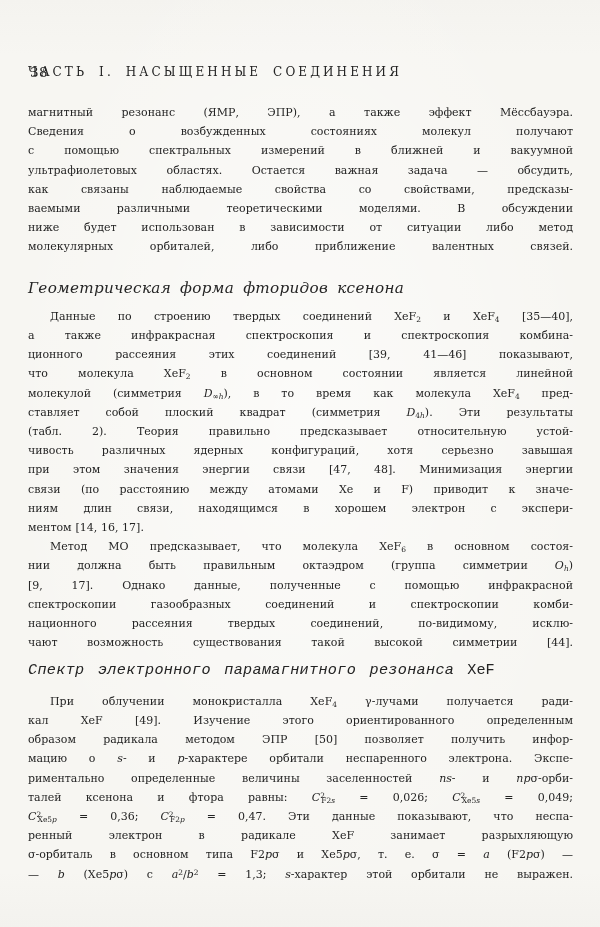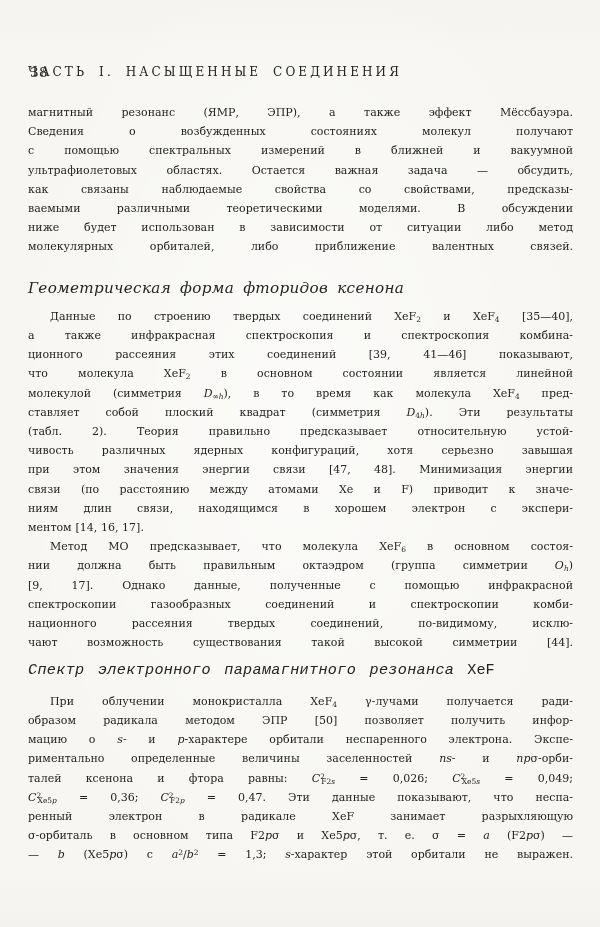--- a/index.html
+++ b/index.html
@@ -116,20 +116,21 @@
       <div class="line">[9, 17]. Однако данные, полученные с помощью инфракрасной</div>
       <div class="line">спектроскопии газообразных соединений и спектроскопии комби-</div>
       <div class="line">национного рассеяния твердых соединений, по-видимому, исклю-</div>
       <div class="line">чают возможность существования такой высокой симметрии [44].</div>
     </div>
 
   <div class="section-heading" id="h2"><i>Спектр электронного парамагнитного резонанса</i> <span class="rm">XeF</span></div>
 
   <div class="para" id="p4">
       <div class="line indent">При облучении монокристалла XeF<sub>4</sub> γ-лучами получается ради-</div>
+      <div class="line">кал XeF [49]. Изучение этого ориентированного определенным</div>
       <div class="line">образом радикала методом ЭПР [50] позволяет получить инфор-</div>
       <div class="line">мацию о <i>s</i>- и <i>p</i>-характере орбитали неспаренного электрона. Экспе-</div>
       <div class="line">риментально определенные величины заселенностей <i>ns</i>- и <i>np</i>σ-орби-</div>
       <div class="line">талей ксенона и фтора равны: <i>C</i><sup>2</sup><sub>F2<i>s</i></sub> = 0,026; <i>C</i><sup>2</sup><sub>Xe5<i>s</i></sub> = 0,049;</div>
       <div class="line"><i>C</i><sup>2</sup><sub>Xe5<i>p</i></sub> = 0,36; <i>C</i><sup>2</sup><sub>F2<i>p</i></sub> = 0,47. Эти данные показывают, что неспа-</div>
       <div class="line">ренный электрон в радикале XeF занимает разрыхляющую</div>
       <div class="line">σ-орбиталь в основном типа F2<i>p</i>σ и Xe5<i>p</i>σ, т. е. σ = <i>a</i> (F2<i>p</i>σ) —</div>
       <div class="line">— <i>b</i> (Xe5<i>p</i>σ) с <i>a</i><sup>2</sup>/<i>b</i><sup>2</sup> = 1,3; <i>s</i>-характер этой орбитали не выражен.</div>
     </div>
 

